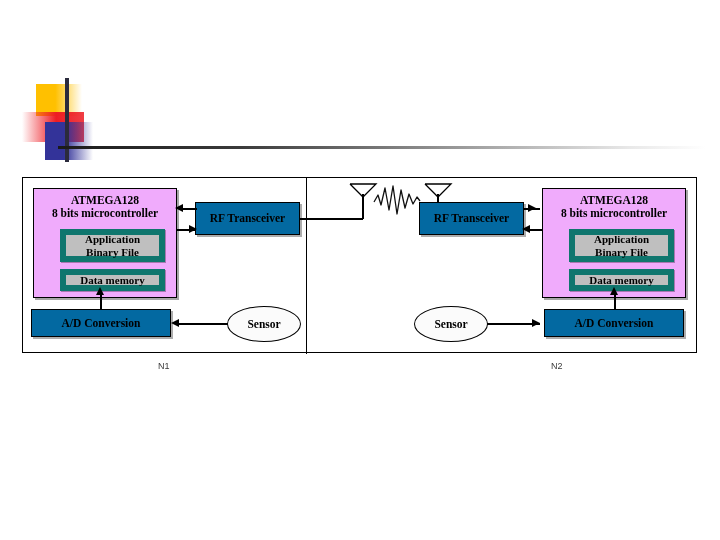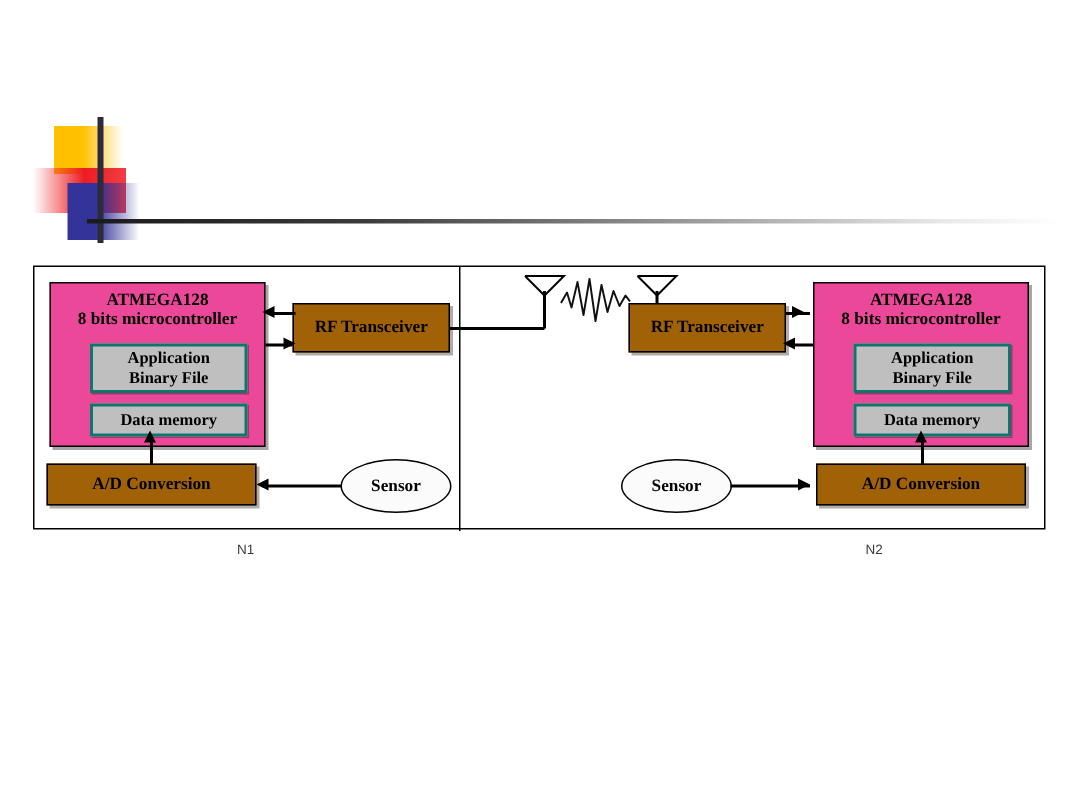--- a/index.html
+++ b/index.html
@@ -75,47 +75,47 @@
     display: flex;
     align-items: center;
     justify-content: center;
     text-align: center;
     font-weight: bold;
     color: #000000;
     font-family: "Liberation Serif", serif;
     line-height: 1.12;
   }
   .mcu-box {
-    background: #ec4899;
+    background: #f0abfc;
     box-shadow: 2px 2px 0 rgba(0,0,0,0.35);
     flex-direction: column;
     justify-content: flex-start;
     padding-top: 4px;
     font-size: 11.5px;
   }
   .mcu-title {
     width: 100%;
     padding: 1px 2px 3px 2px;
     font-size: 11.5px;
   }
   .sub-box {
-    border: 2px solid #0f766e;
+    border: 6px solid #0f766e;
     background: #bfbfbf;
     box-sizing: border-box;
     display: flex;
     align-items: center;
     justify-content: center;
     text-align: center;
     font-weight: bold;
     font-size: 11px;
     line-height: 1.1;
     box-shadow: 1px 1px 0 rgba(0,0,0,0.3);
   }
   .light-box {
-    background: #a16207;
+    background: #0369a1;
     box-shadow: 2px 2px 0 rgba(0,0,0,0.32);
     font-size: 11.5px;
     align-items: center;
   }
   .ellipse {
     position: absolute;
     box-sizing: border-box;
     border: 1px solid #000000;
     border-radius: 50%;
     background: #fbfbfb;
@@ -249,16 +249,16 @@
     <div class="vline" style="left:591px; top:113px; height:19px;"></div>
     <div class="arrow arrow-up" style="left:587px; top:109px;"></div>
 
     <div class="ellipse" style="left:391px; top:128px; width:74px; height:36px;">
       <span>Sensor</span>
     </div>
 
     <div class="hline" style="left:464px; top:145px; width:53px;"></div>
     <div class="arrow arrow-right" style="left:509px; top:141px;"></div>
 
-    <div class="node-label" style="left:554px; top:183px;">N2</div>
+    <div class="node-label" style="left:528px; top:183px;">N2</div>
 
   </div>
 </div>
 
 </body></html>

